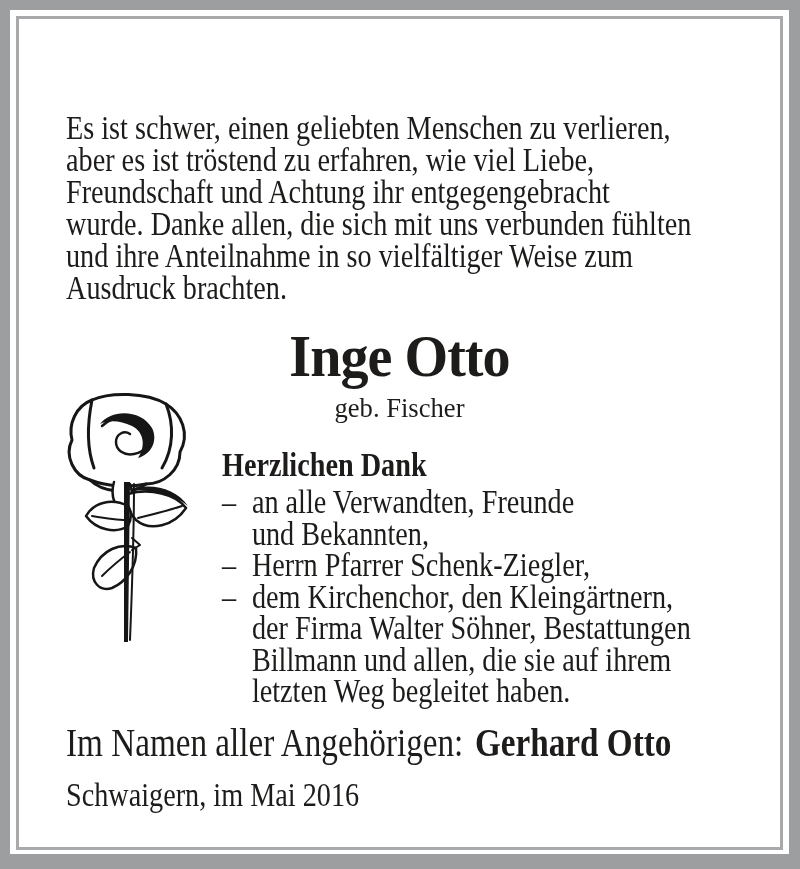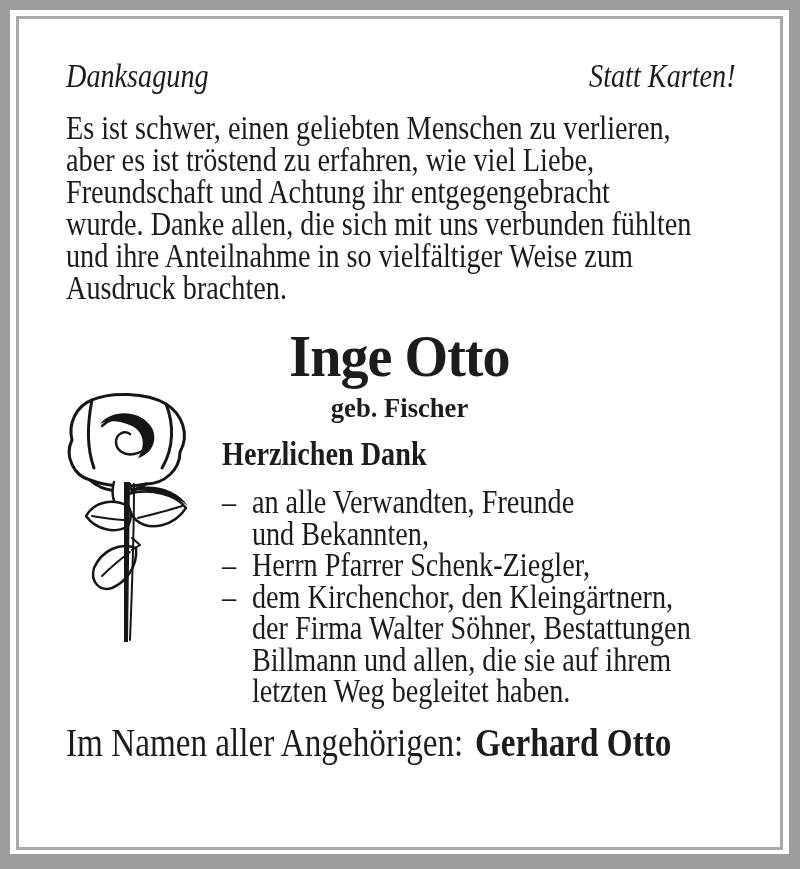--- a/index.html
+++ b/index.html
@@ -34,44 +34,40 @@
        font-style:italic;font-size:34px;line-height:40px;}
   .hdr .left{position:absolute;left:0;top:0;}
   .hdr .right{position:absolute;right:0;top:0;}
 
   .intro{position:absolute;left:56px;top:102px;font-size:34px;line-height:32px;}
   .intro .line{height:32px;}
 
   .name{position:absolute;left:0;top:312px;width:100%;
         font-size:59px;font-weight:bold;line-height:68px;text-align:center;letter-spacing:-1px;}
   .maiden{position:absolute;left:0;top:384px;width:100%;
-        font-size:28px;font-weight:bold;line-height:28px;text-align:center;}
+        font-size:28px;font-weight:normal;line-height:28px;text-align:center;}
 
   .rose{position:absolute;left:48px;top:380px;width:140px;height:258px;}
 
-  .thanks-heading{position:absolute;left:212px;top:427px;
+  .thanks-heading{position:absolute;left:212px;top:438px;
         font-size:34px;font-weight:bold;line-height:34px;}
   .thanks-rows{position:absolute;left:212px;top:476px;font-size:34px;}
   .thanks-rows .row{display:flex;line-height:31.5px;}
   .thanks-rows .marker{width:36px;flex:0 0 36px;}
 
   .closing{position:absolute;left:56px;top:716px;font-size:40px;line-height:34px;}
   .closing .name-bold{font-weight:bold;margin-left:14px;}
   .place{position:absolute;left:56px;top:768px;font-size:34px;line-height:34px;}
 </style>
 </head>
 <body>
 
 <div class="page">
   <div class="frame"></div>
 
-  <div class="hdr">
-    <span class="left cond-l">Danksagung</span>
-    <span class="right cond-r">Statt Karten!</span>
-  </div>
 
   <div class="intro">
 
       <div class="line"><span class="cond-l">Es ist schwer, einen geliebten Menschen zu verlieren,</span></div>
 
       <div class="line"><span class="cond-l">aber es ist tröstend zu erfahren, wie viel Liebe,</span></div>
 
       <div class="line"><span class="cond-l">Freundschaft und Achtung ihr entgegengebracht</span></div>
 
       <div class="line"><span class="cond-l">wurde. Danke allen, die sich mit uns verbunden fühlten</span></div>
@@ -158,13 +154,16 @@
         <span class="text">letzten Weg begleitet haben.</span>
       </div>
     </div>
 
   <div class="closing">
     <span class="cond-l">
       <span>Im Namen aller Angehörigen:</span><span class="name-bold">Gerhard Otto</span>
     </span>
   </div>
 
+  <div class="place">
+    <span class="cond-l">Schwaigern, im Mai 2016</span>
+  </div>
 </div>
 
 </body></html>

